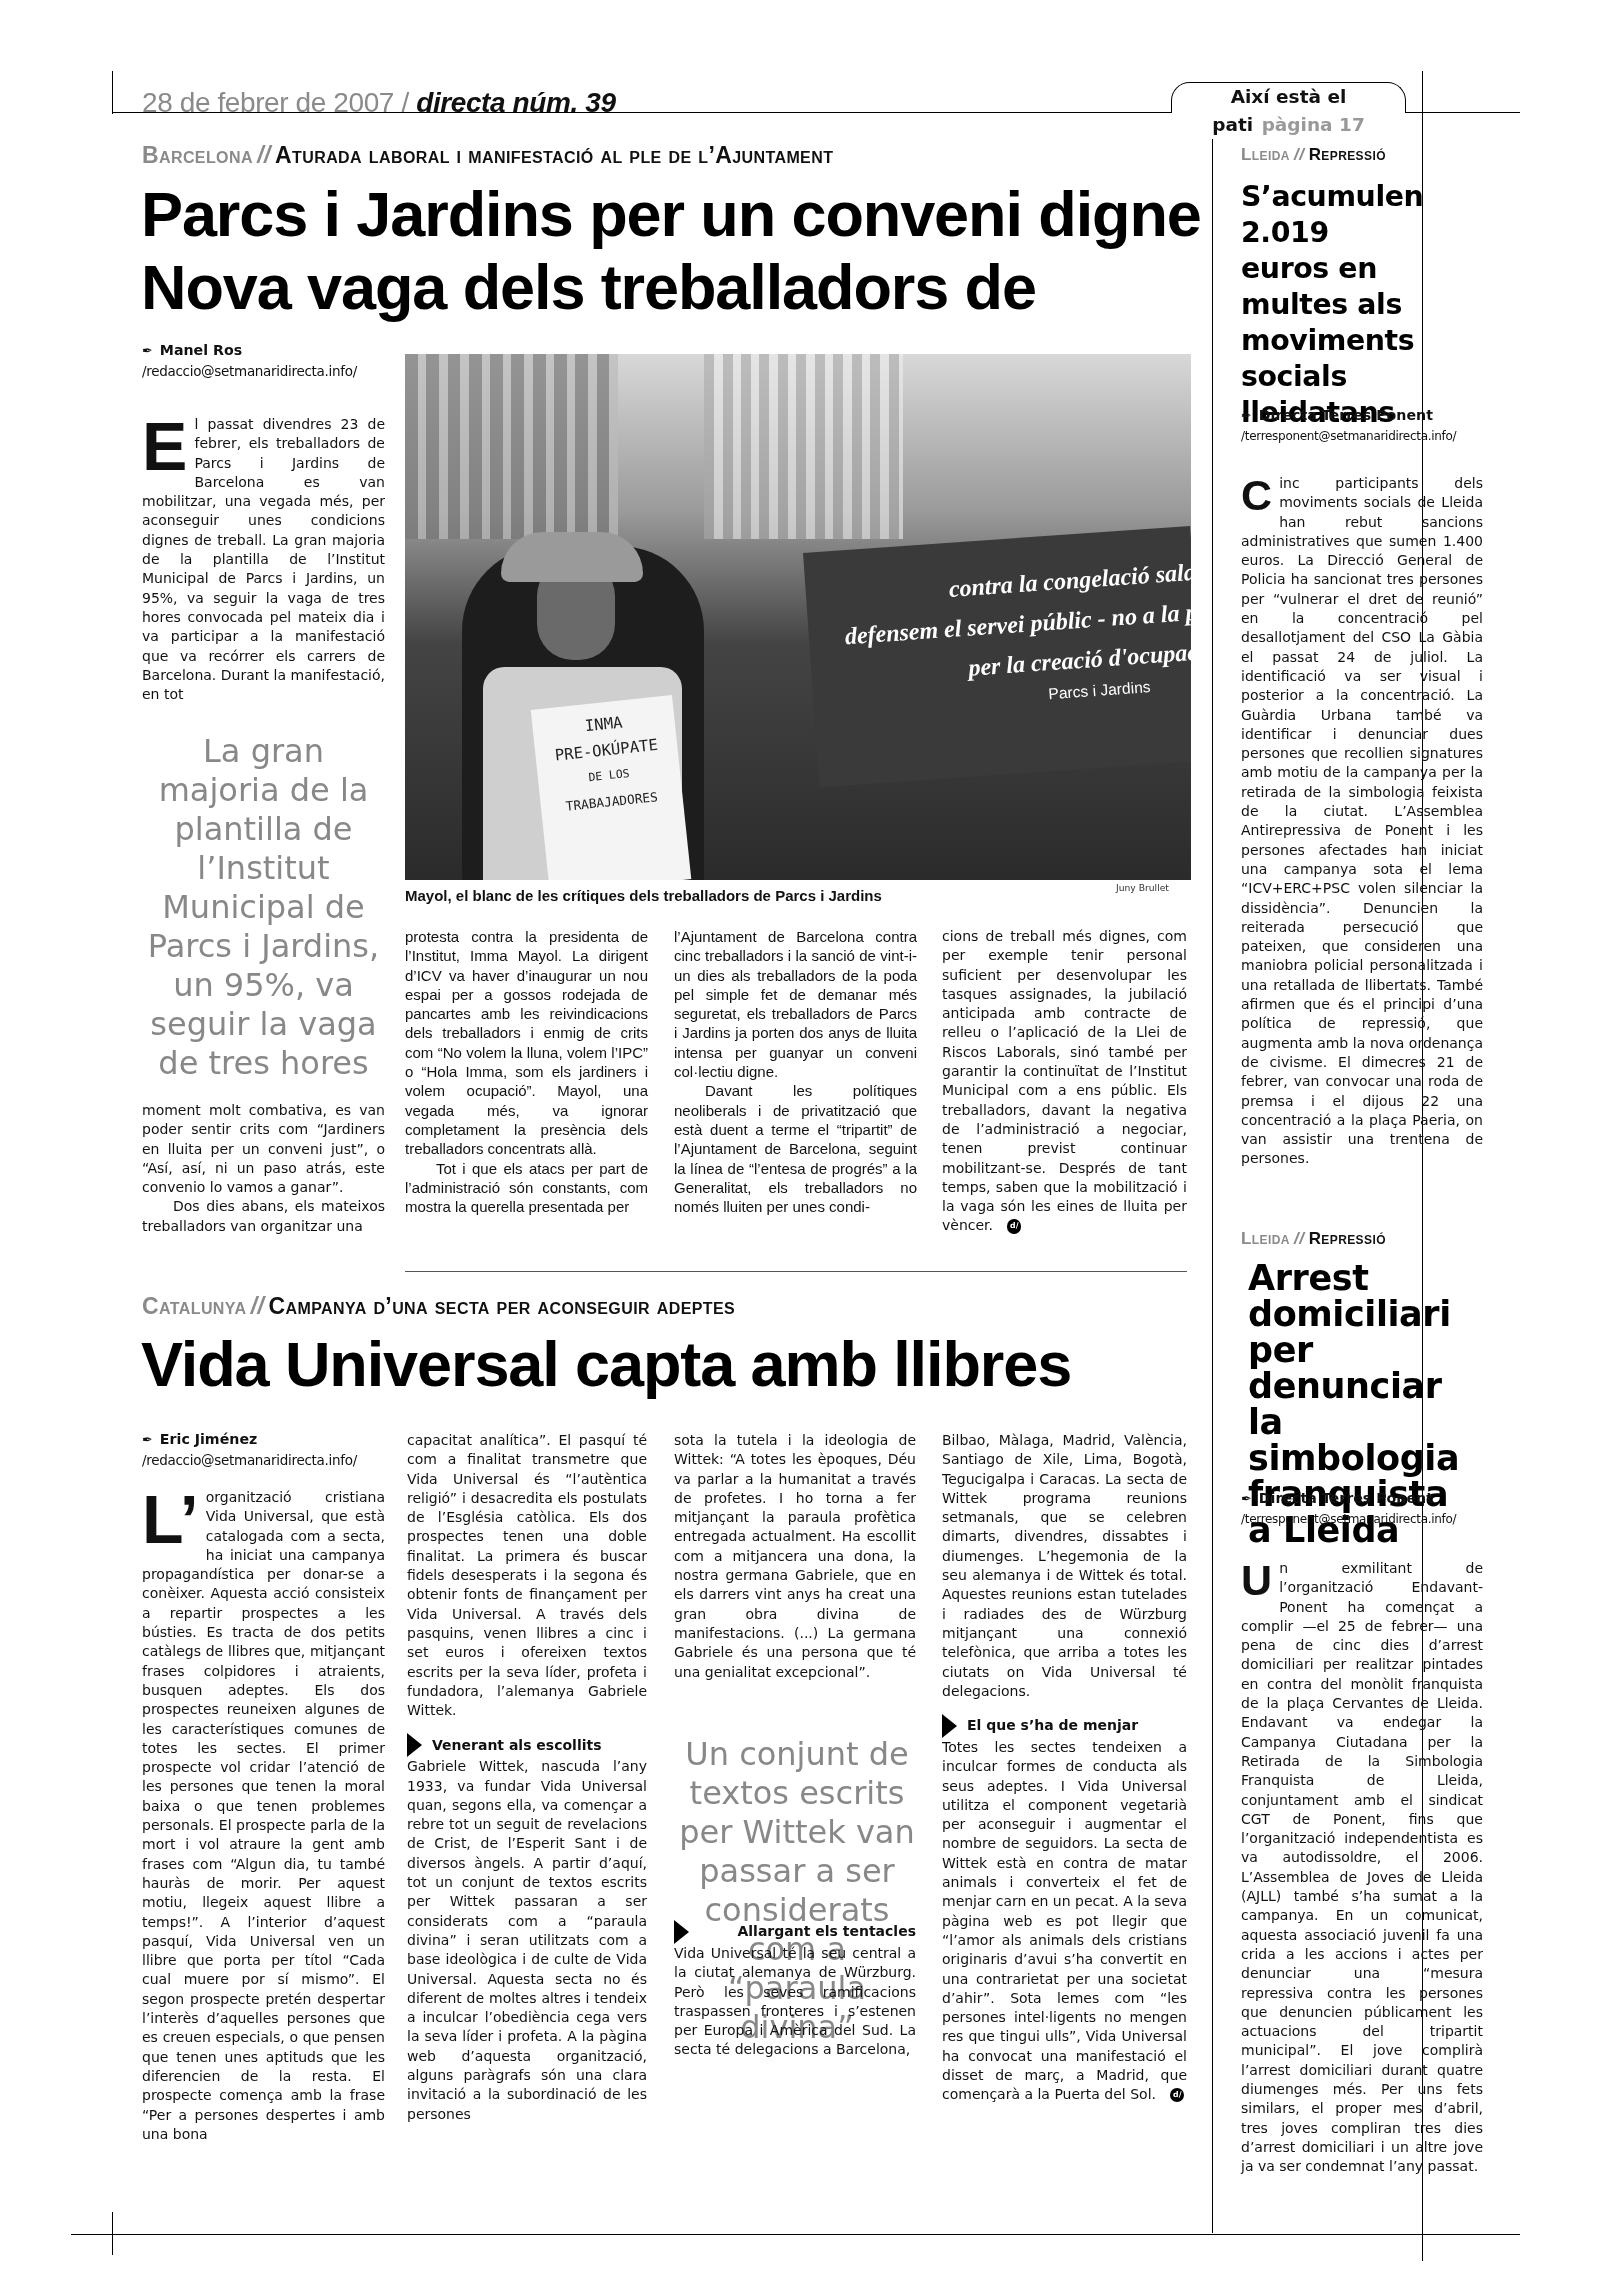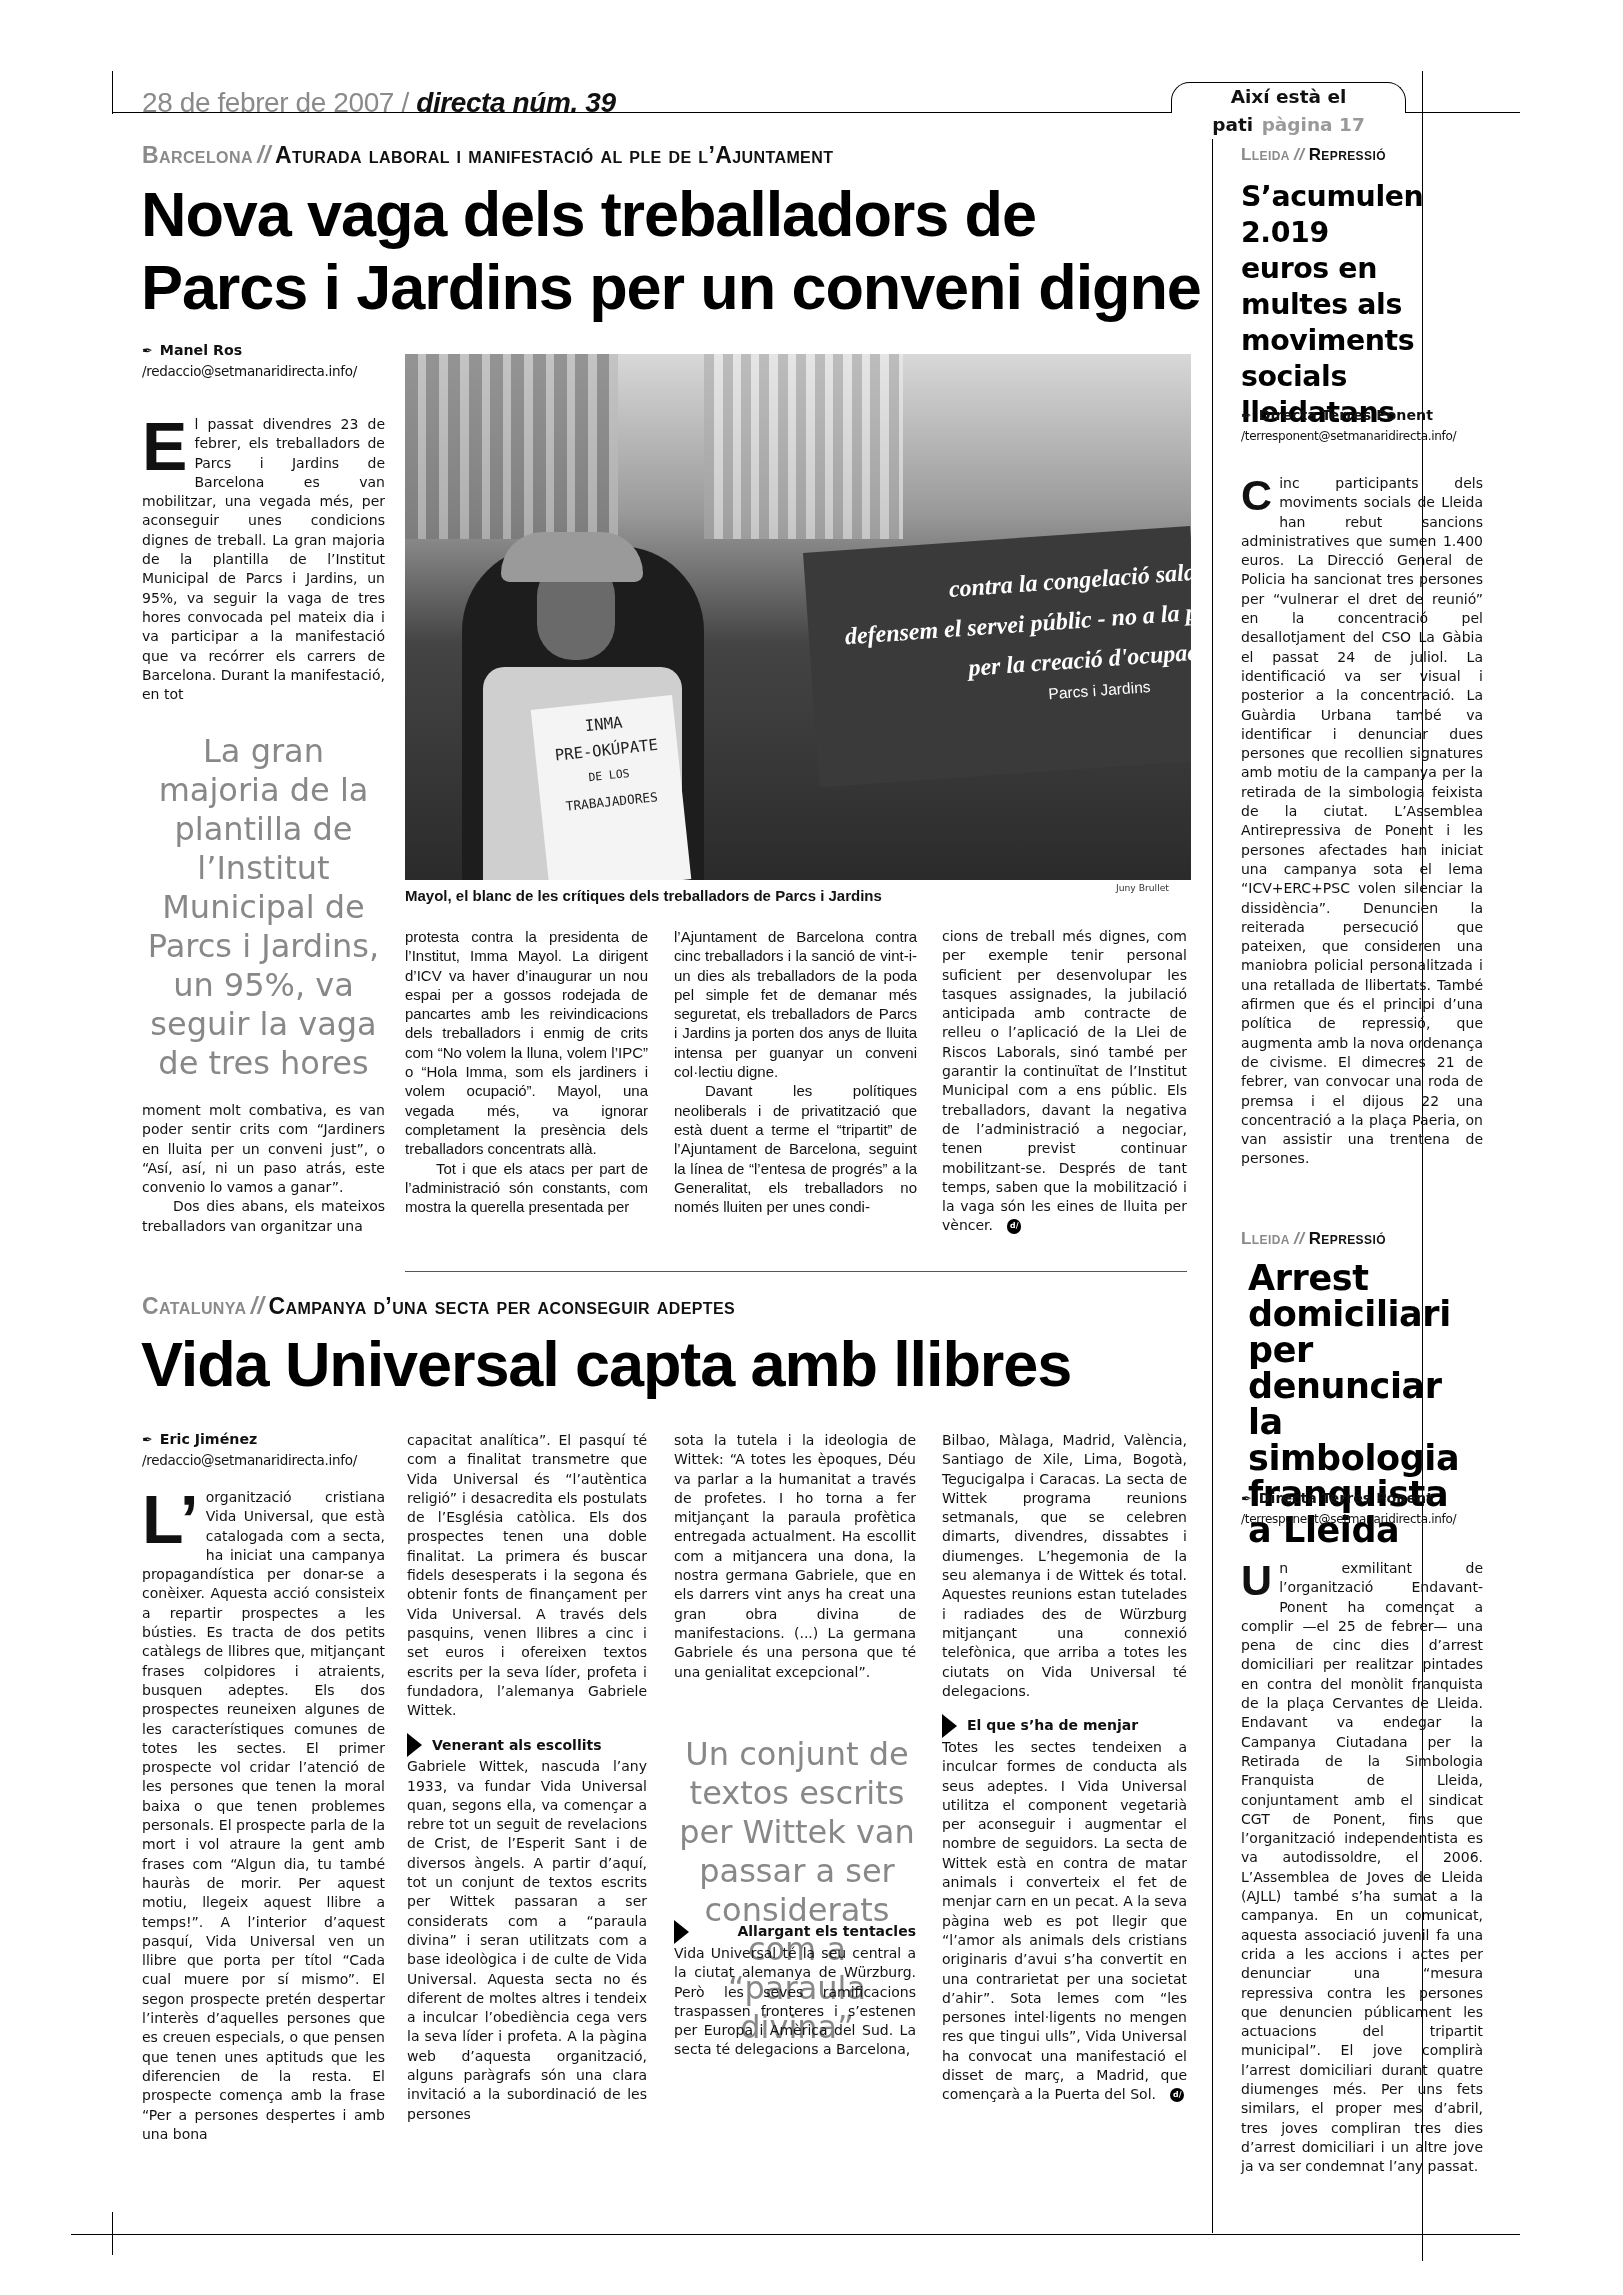--- a/index.html
+++ b/index.html
@@ -76,22 +76,22 @@
   <span class="issue">directa núm. 39</span>
 </div>
 <div class="hdr-tab">
   <span>Així està el pati</span><span class="pg">pàgina 17</span>
 </div>
 
 <div class="kicker" style="left:142px; top:142px; font-size:23px;">
   <span class="place">Barcelona</span><span class="sep">//</span><span class="topic">Aturada laboral i manifestació al ple de l’Ajuntament</span>
 </div>
 <div class="headline" style="left:141px; top:178px; font-size:63px; line-height:73px;">
+  <div>Parcs i Jardins per un conveni digne</div>
   <div>Nova vaga dels treballadors de</div>
-  <div>Parcs i Jardins per un conveni digne</div>
 </div>
 
 <div class="byline" style="left:142px; top:340px;">
   <div><span class="pen">✒</span><span class="author">Manel Ros</span></div>
   <div class="email">/redaccio@setmanaridirecta.info/</div>
 </div>
 
 <div class="col" style="left:142px; top:415px; width:243px;">
   <p><span class="dropcap">E</span><span>l passat divendres 23 de febrer, els treballadors de Parcs i Jardins de Barcelona es van mobilitzar, una vegada més, per aconseguir unes condicions dignes de treball. La gran majoria de la plantilla de l’Institut Municipal de Parcs i Jardins, un 95%, va seguir la vaga de tres hores convocada pel mateix dia i va participar a la manifestació que va recórrer els carrers de Barcelona. Durant la manifestació, en tot</span></p>
 </div>

